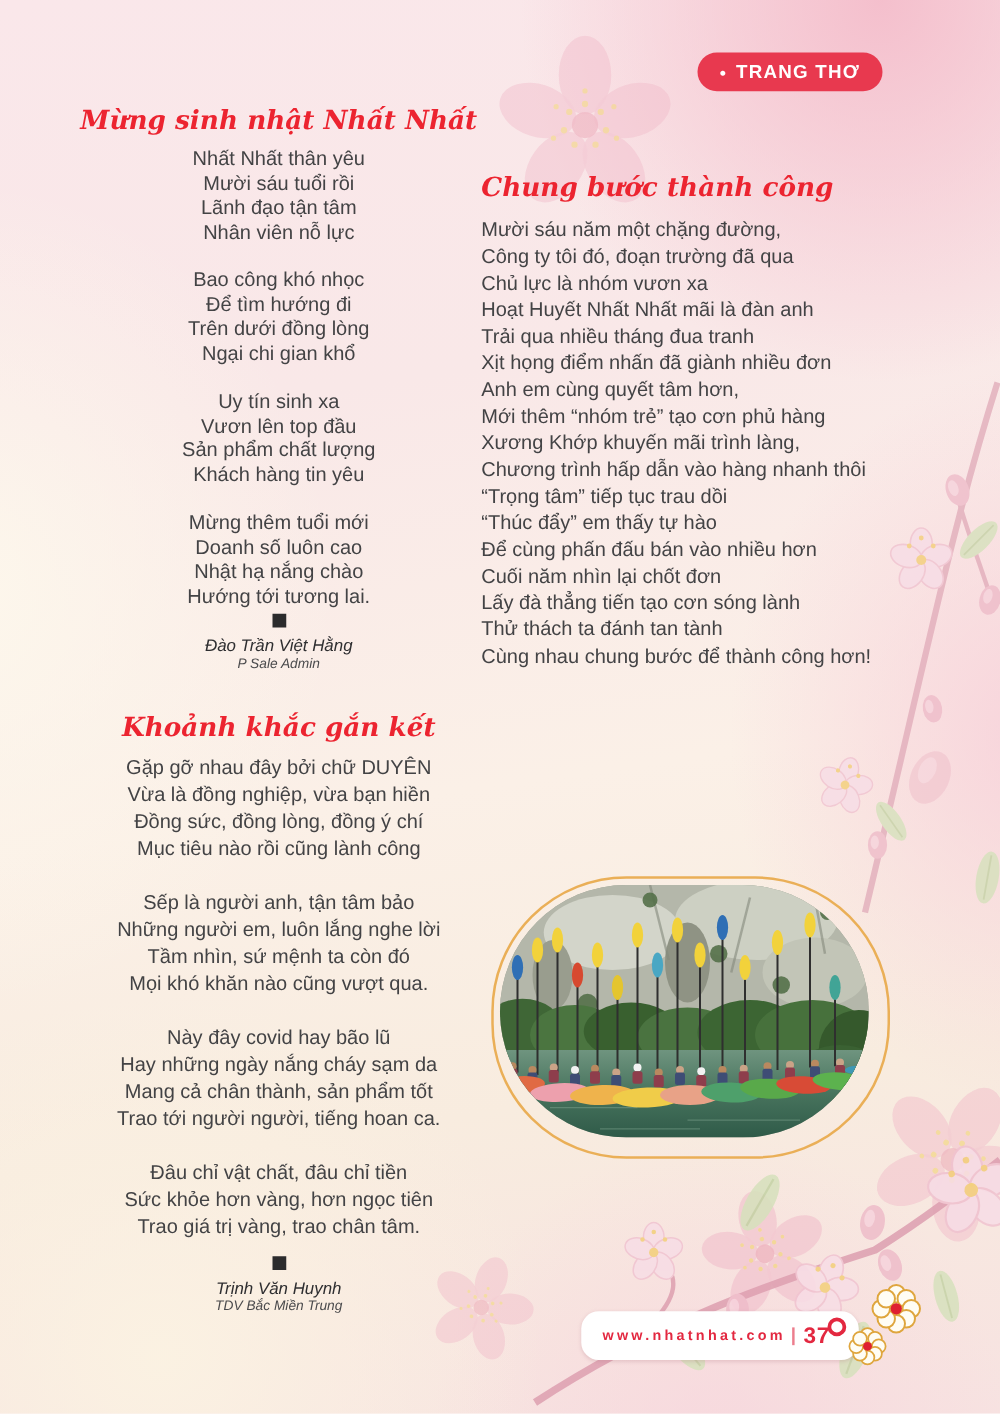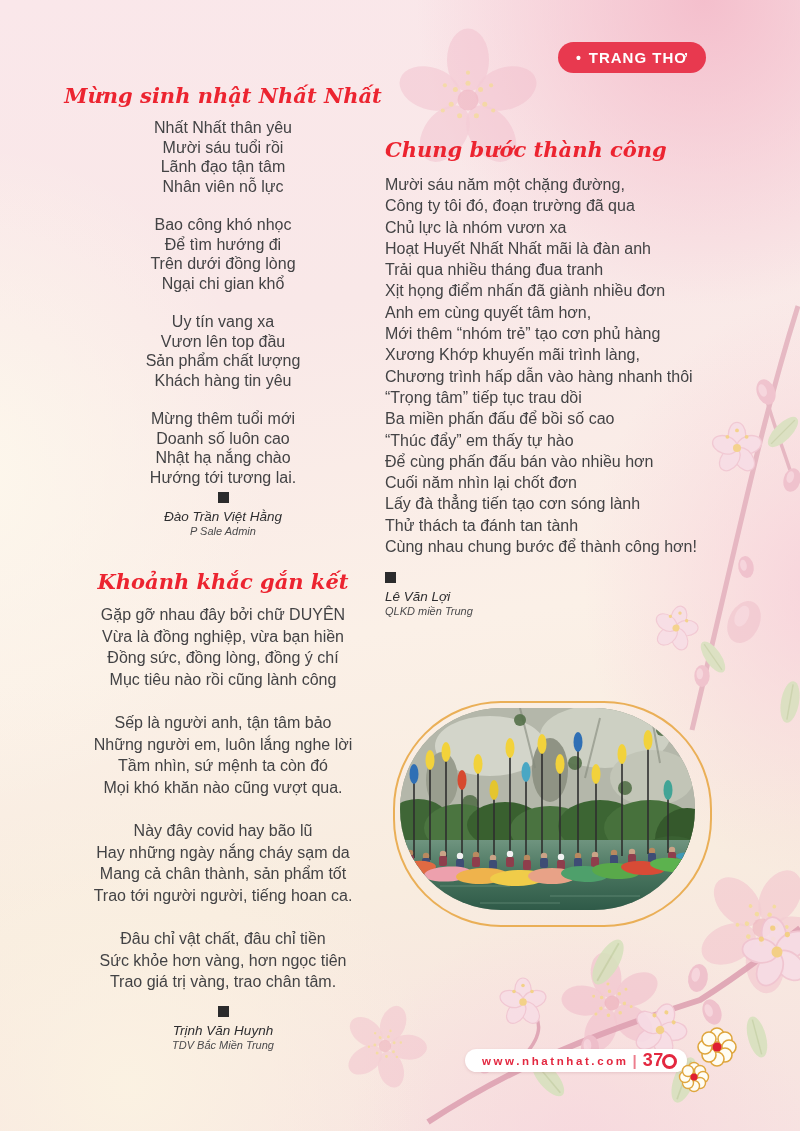--- a/index.html
+++ b/index.html
@@ -51,21 +51,21 @@
 
   
   .photo-ring{
     left:393px; top:701px; width:305px; height:212px;
     border:2px solid #eaaf57; border-radius:108px; padding:5px; background:transparent;
   }
   .photo-clip{width:295px; height:202px; border-radius:101px; overflow:hidden; background:#9aa092;}
 
   
   .footer-pill{
-    left:465px; top:1049px; width:222px; height:23px; border-radius:14px; background:#ffffff;
+    left:465px; top:1049px; width:222px; height:39px; border-radius:14px; background:#ffffff;
     display:flex; align-items:center; box-shadow:0 1px 3px rgba(180,120,130,.25);
   }
   .site{font-size:11.5px; font-weight:bold; letter-spacing:2.6px; color:#e32840; margin-left:17px;}
   .fdiv{color:#ec7d8d; font-size:15px; margin:0 6px 0 4px; font-weight:bold;}
   .pageno{font-size:18px; font-weight:bold; color:#e32840; letter-spacing:.5px;}
   .red-ring{
     position:absolute; left:662px; top:1054px; width:9px; height:9px; border-radius:50%;
     background:#ffffff; border:3.5px solid #e32840; z-index:3;
   }
   .logo{left:672px; top:1026px; z-index:3;}
@@ -176,21 +176,21 @@
       <p>Lãnh đạo tận tâm</p>
       <p>Nhân viên nỗ lực</p>
     </div>
     <div class="stanza">
       <p>Bao công khó nhọc</p>
       <p>Để tìm hướng đi</p>
       <p>Trên dưới đồng lòng</p>
       <p>Ngại chi gian khổ</p>
     </div>
     <div class="stanza">
-      <p>Uy tín vang xa</p>
+      <p>Uy tín sinh xa</p>
       <p>Vươn lên top đầu</p>
       <p>Sản phẩm chất lượng</p>
       <p>Khách hàng tin yêu</p>
     </div>
     <div class="stanza last">
       <p>Mừng thêm tuổi mới</p>
       <p>Doanh số luôn cao</p>
       <p>Nhật hạ nắng chào</p>
       <p>Hướng tới tương lai.</p>
     </div>
@@ -243,32 +243,26 @@
       <p>Công ty tôi đó, đoạn trường đã qua</p>
       <p>Chủ lực là nhóm vươn xa</p>
       <p>Hoạt Huyết Nhất Nhất mãi là đàn anh</p>
       <p>Trải qua nhiều tháng đua tranh</p>
       <p>Xịt họng điểm nhấn đã giành nhiều đơn</p>
       <p>Anh em cùng quyết tâm hơn,</p>
       <p>Mới thêm “nhóm trẻ” tạo cơn phủ hàng</p>
       <p>Xương Khớp khuyến mãi trình làng,</p>
       <p>Chương trình hấp dẫn vào hàng nhanh thôi</p>
       <p>“Trọng tâm” tiếp tục trau dồi</p>
-      <p>Ba miền phấn đấu để bồi số cao</p>
       <p>“Thúc đẩy” em thấy tự hào</p>
       <p>Để cùng phấn đấu bán vào nhiều hơn</p>
       <p>Cuối năm nhìn lại chốt đơn</p>
       <p>Lấy đà thẳng tiến tạo cơn sóng lành</p>
       <p>Thử thách ta đánh tan tành</p>
       <p>Cùng nhau chung bước để thành công hơn!</p>
-    </div>
-    <div class="author m3">
-      <span class="sq"></span>
-      <div class="a-name">Lê Văn Lợi</div>
-      <div class="a-role">QLKD miền Trung</div>
     </div>
   </div>
 
   <div class="z photo-ring">
     <div class="photo-clip">
       <svg width="295" height="202" viewBox="0 0 295 202">
         <defs>
           <linearGradient id="water" x1="0" y1="0" x2="0" y2="1">
             <stop offset="0" stop-color="#6f947f"></stop>
               <stop offset="0.5" stop-color="#47735d"></stop>

